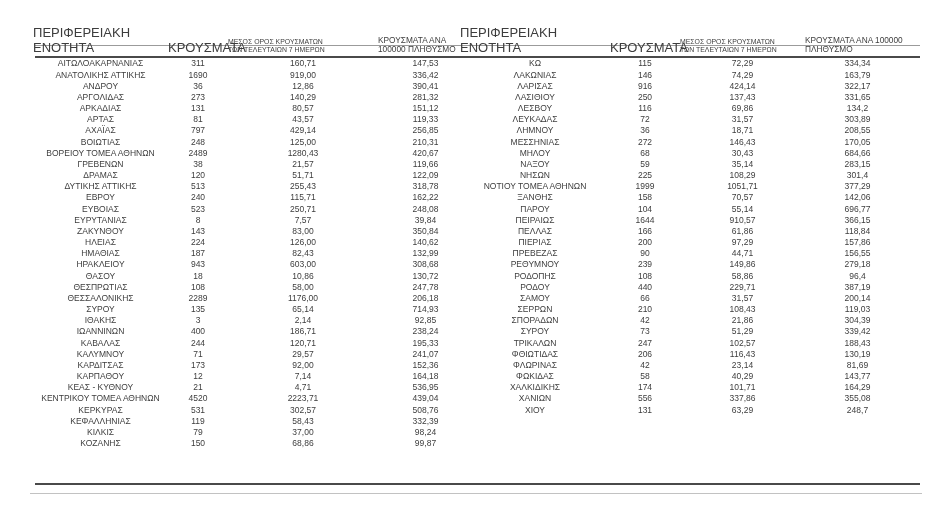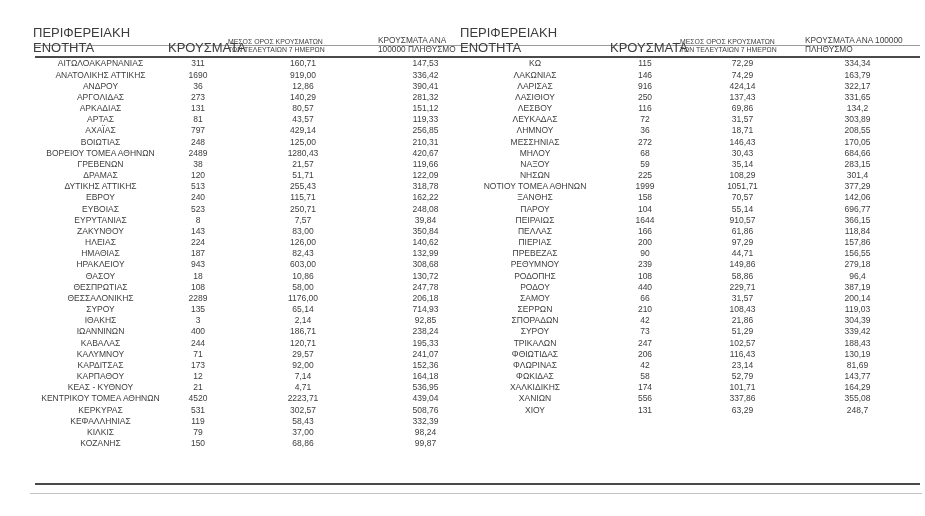--- a/index.html
+++ b/index.html
@@ -450,21 +450,21 @@
         </tr>
         <tr>
           <td>ΦΛΩΡΙΝΑΣ</td>
           <td>42</td>
           <td>23,14</td>
           <td>81,69</td>
         </tr>
         <tr>
           <td>ΦΩΚΙΔΑΣ</td>
           <td>58</td>
-          <td>52,79</td>
+          <td>40,29</td>
           <td>143,77</td>
         </tr>
         <tr>
           <td>ΧΑΛΚΙΔΙΚΗΣ</td>
           <td>174</td>
           <td>101,71</td>
           <td>164,29</td>
         </tr>
         <tr>
           <td>ΧΑΝΙΩΝ</td>

